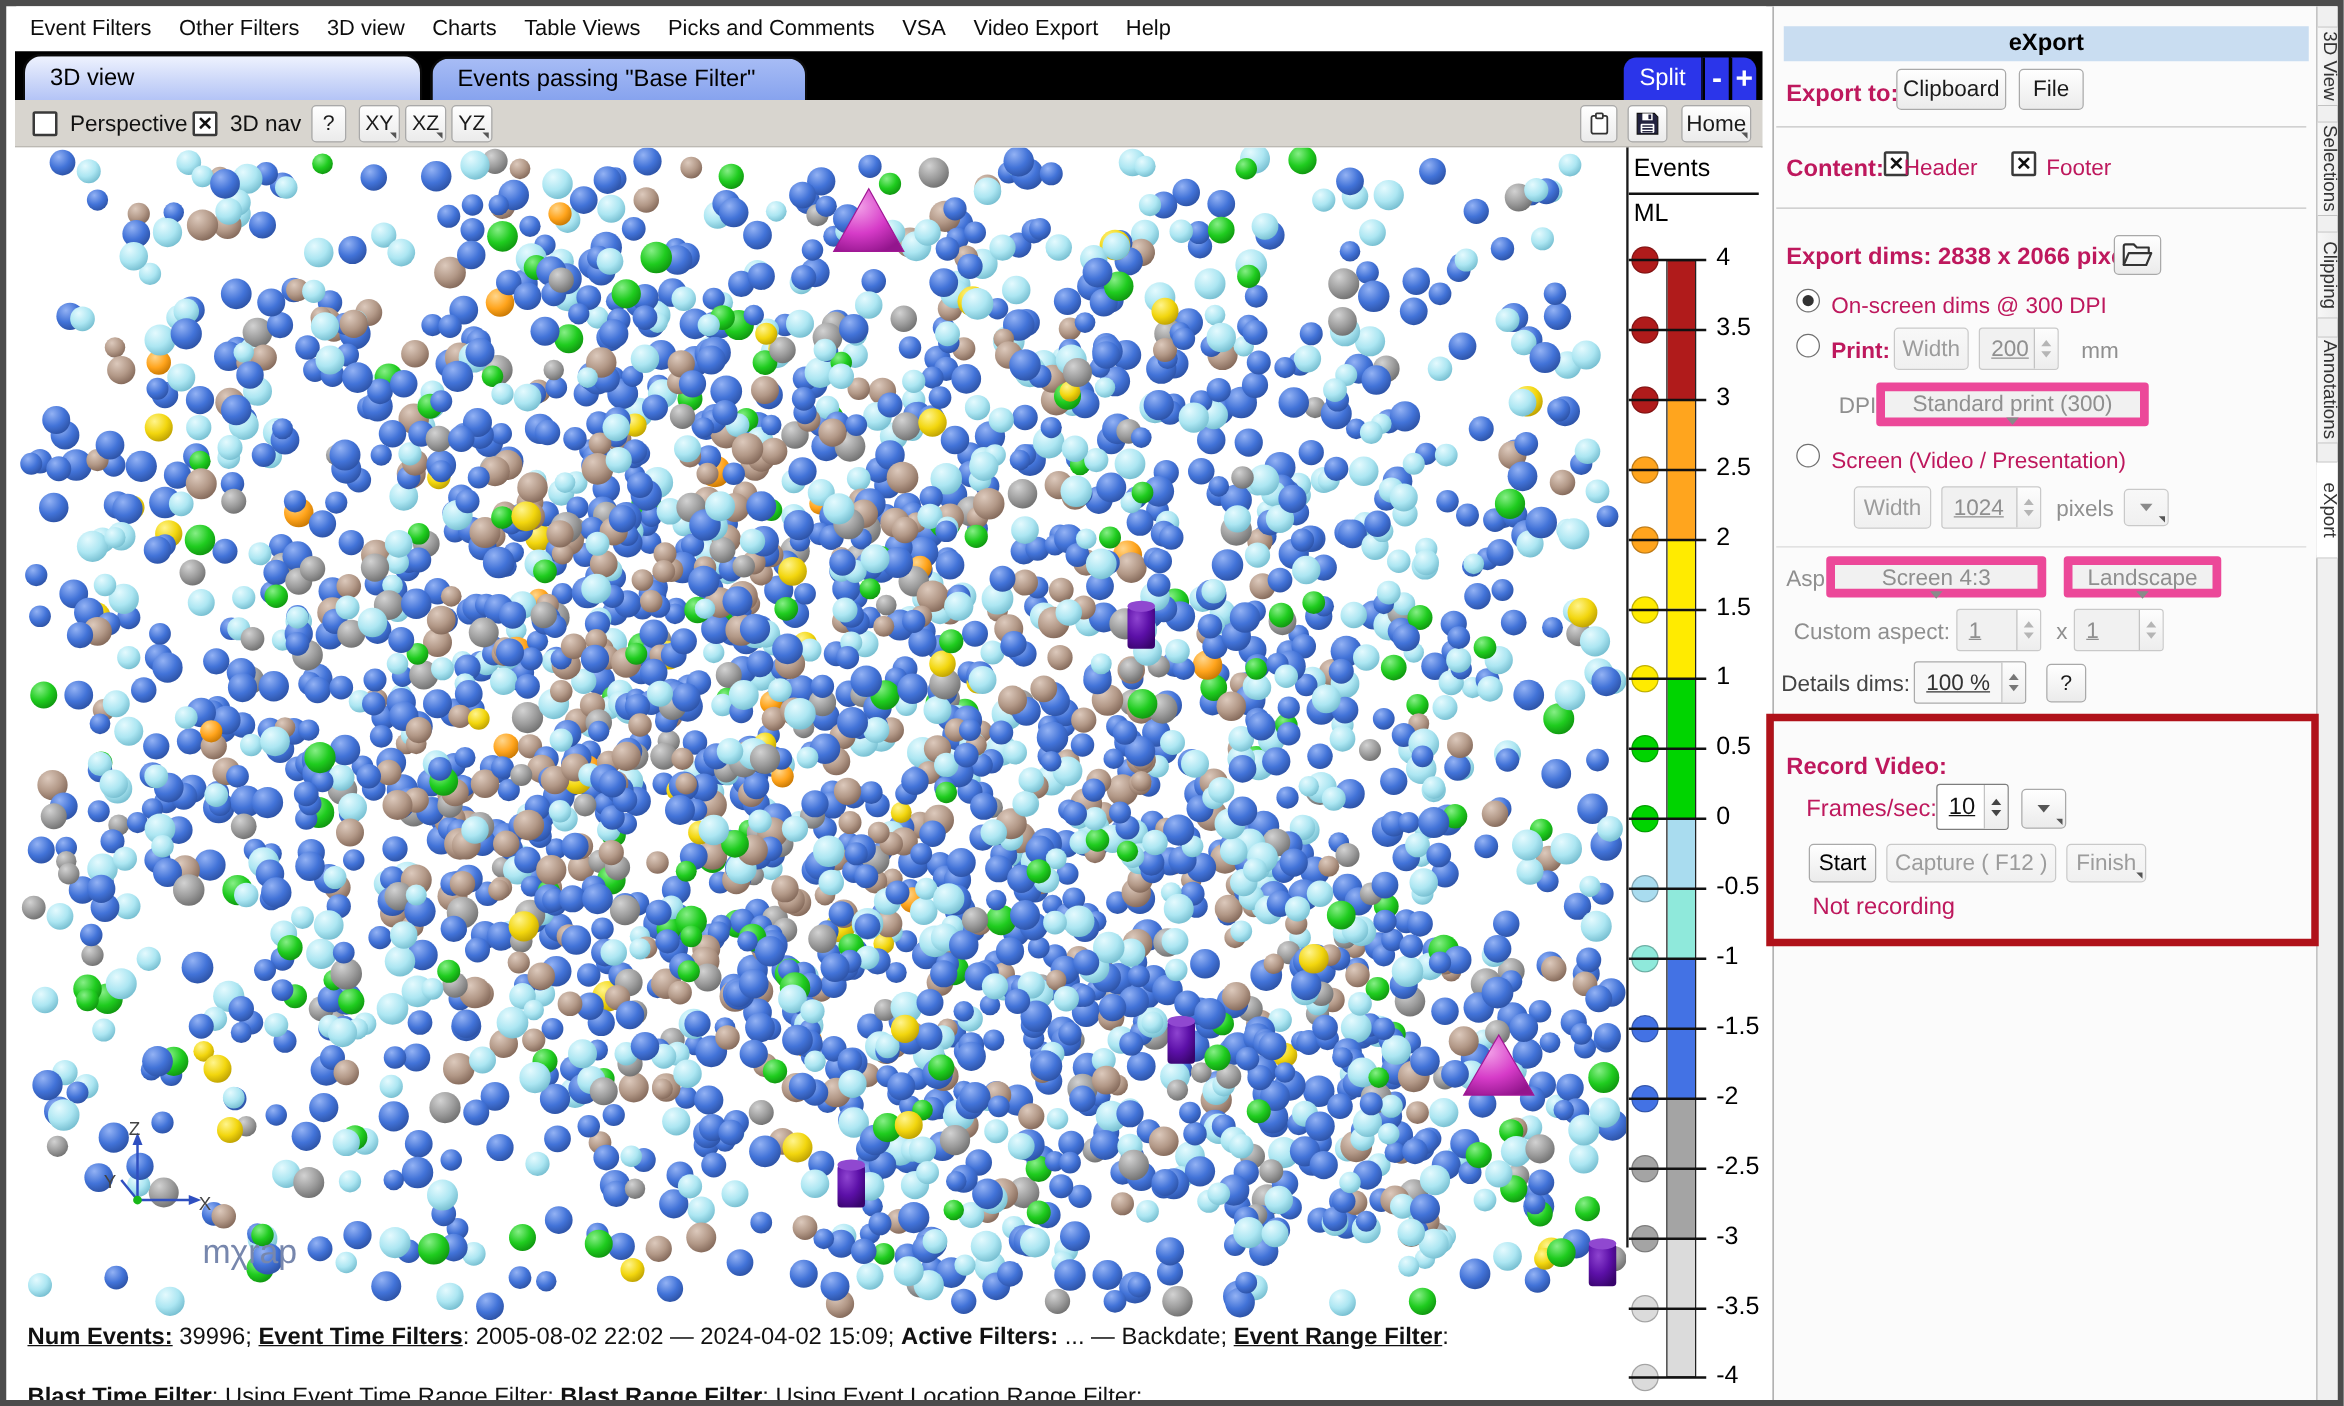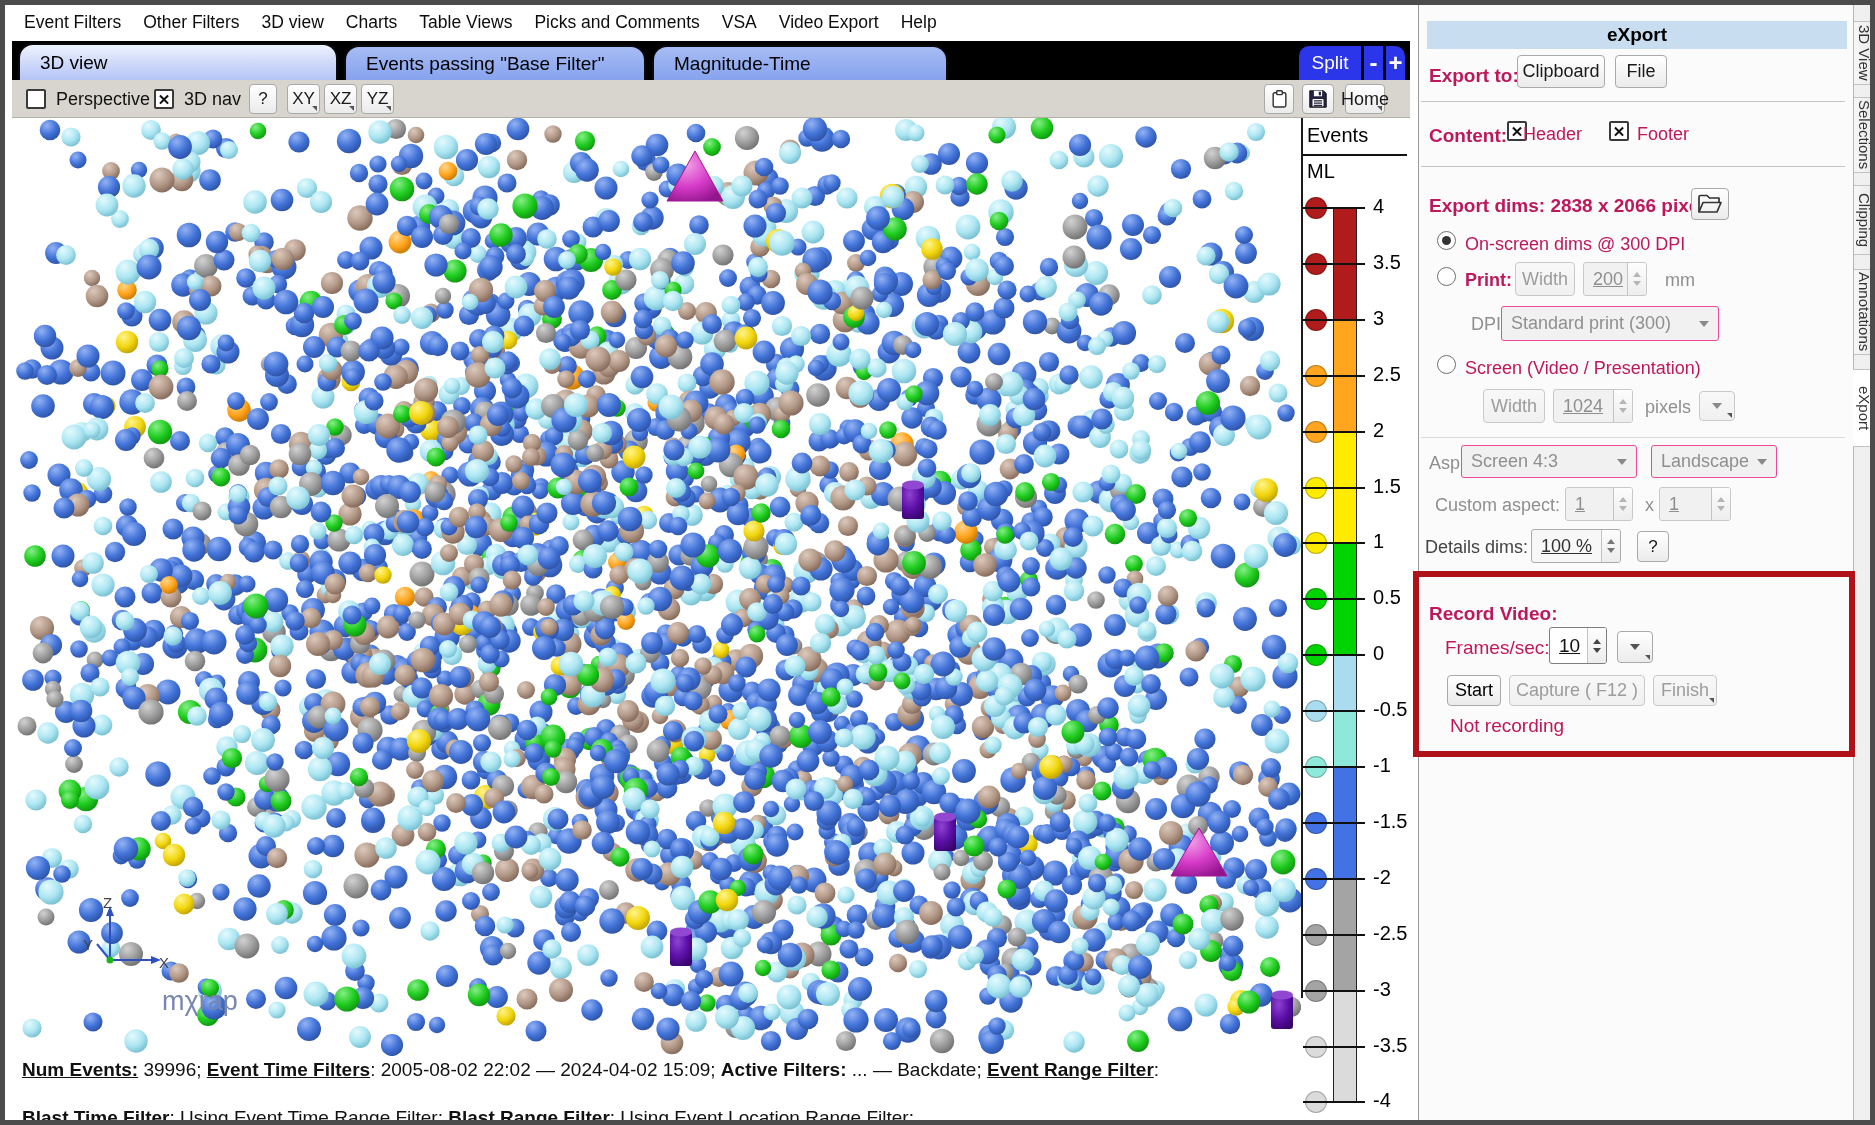--- a/index.html
+++ b/index.html
@@ -77,21 +77,21 @@
     border-radius:3px; background:#fff; overflow:hidden; }
   .spin.disabled { background:#f1f1f1; border-color:#c9c9c9; }
   .spin.disabled .spin-val { color:#8f8f8f; }
   .spin-val { flex:1; display:flex; align-items:center; padding-left:9px; font-size:18px; color:#111;text-decoration:underline; }
   .spin-btns { width:19px; border-left:1px solid #c3c3c3; display:flex; flex-direction:column;
     align-items:center; justify-content:center; gap:4px; background:linear-gradient(#fdfdfd,#ededed); }
   .arr-up { width:0; height:0; border-left:4px solid transparent; border-right:4px solid transparent; border-bottom:5px solid #777; }
   .arr-dn { width:0; height:0; border-left:4px solid transparent; border-right:4px solid transparent; border-top:5px solid #777; }
   .spin.disabled .arr-up { border-bottom-color:#b5b5b5; } .spin.disabled .arr-dn { border-top-color:#b5b5b5; }
   .dd { position:absolute; display:flex; align-items:center; justify-content:space-between; padding:0 9px;
-    border:1px solid #ec4899; border-radius:3px; background:#f1f1f1; color:#8f8f8f; font-size:18px; }
+    border:7px solid #ec4899; border-radius:3px; background:#f1f1f1; color:#8f8f8f; font-size:18px;flex-direction:column; }
   .highlight { position:absolute; left:-6px; top:566px; width:442px; height:186px;
     border:6px solid #b0121a; z-index:6; }
   
   .sidetabs { position:absolute; left:1848px; top:0; width:22px; height:1115px; background:#f0f0f0;
     border-left:1px solid #b5b5b5; }
   .stab { position:absolute; left:0; width:21px; background:linear-gradient(90deg,#f7f7f7,#e9e9e9);
     border:1px solid #c2c2c2; border-left:none; border-radius:0 5px 5px 0; display:flex; align-items:center;
     justify-content:center; writing-mode:vertical-rl; font-size:15px; color:#333; }
   .stab.active { left:-1px; width:23px; background:#fff; border-left:none; }
 </style>
@@ -111,23 +111,20 @@
     <span class="menu-item">Video Export</span>
     <span class="menu-item">Help</span>
   </div>
 
   <div class="tabstrip">
     <div class="tab active">
         <span>3D view</span>
       </div>
     <div class="tab t2">
         <span>Events passing "Base Filter"</span>
-      </div>
-    <div class="tab t3">
-        <span>Magnitude-Time</span>
       </div>
     <div class="split-btn">Split</div>
     <div class="pm-btn pm-minus">-</div>
     <div class="pm-btn pm-plus">+</div>
   </div>
 
   <div class="toolbar">
     <span class="checkbox" style="left:14px"></span>
     <span class="tb-label" style="left:44px">Perspective</span>
     <span class="checkbox checked" style="left:142px"></span>
@@ -155,21 +152,21 @@
       <svg viewBox="0 0 24 24" width="22" height="22">
           <path d="M3 3 h15 l3 3 v15 h-18 z" fill="#23233f" stroke="#111" stroke-width="1"></path>
           <rect x="7.5" y="3" width="9" height="6" fill="#fff"></rect>
           <rect x="12.8" y="4" width="2.4" height="4" fill="#23233f"></rect>
           <rect x="6" y="12" width="12" height="8" rx="1" fill="#fff"></rect>
           <line x1="7.5" y1="14" x2="16.5" y2="14" stroke="#23233f" stroke-width="1.4"></line>
           <line x1="7.5" y1="16.5" x2="16.5" y2="16.5" stroke="#23233f" stroke-width="1.4"></line>
           <line x1="7.5" y1="19" x2="16.5" y2="19" stroke="#23233f" stroke-width="1.4"></line>
         </svg>
     </button>
-    <button class="btn tb-btn" style="left:1333px;width:40px;font-size:18px">
+    <button class="btn tb-btn" style="left:1333px;width:56px;font-size:18px">
         <span>Home</span>
         <i class="corner"></i>
       </button>
   </div>
 
   <div class="scene">
     <svg id="scene-svg" width="1289" height="938" viewBox="0 0 1289 938">
         <defs>
           <radialGradient id="g-blue" cx="35%" cy="28%" r="80%">
             <stop offset="0%" stop-color="#93B2F4"></stop>

